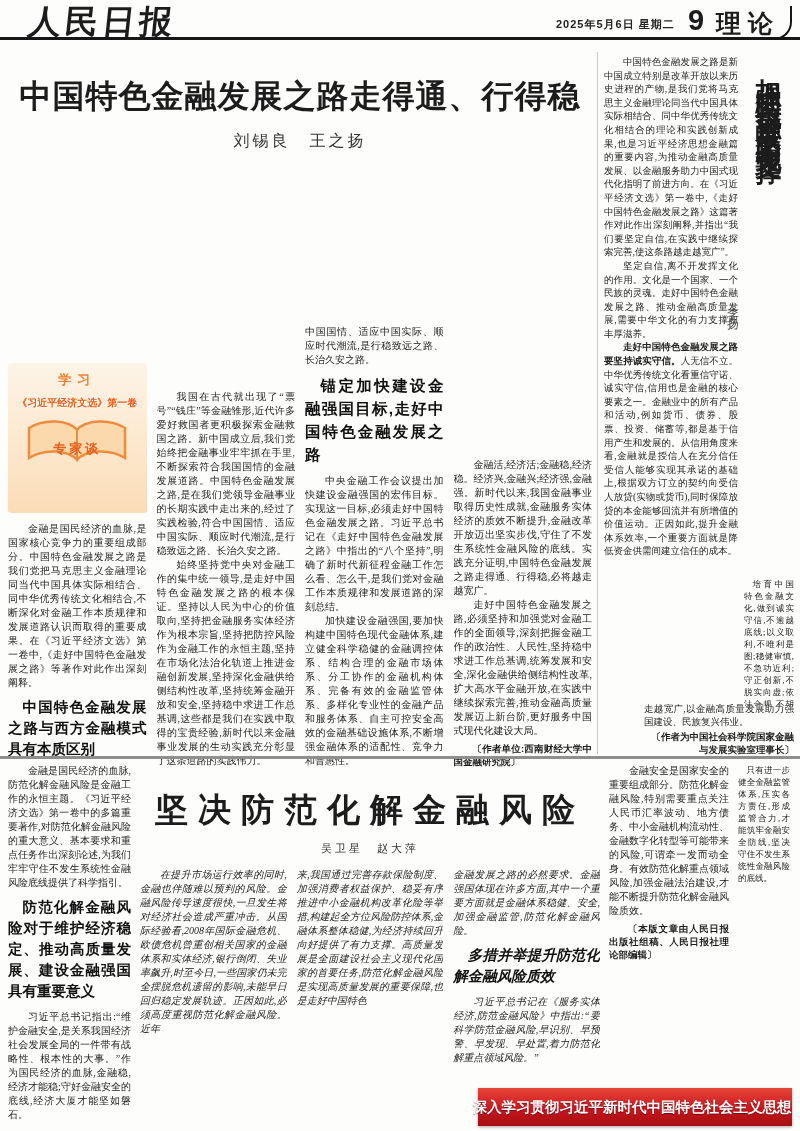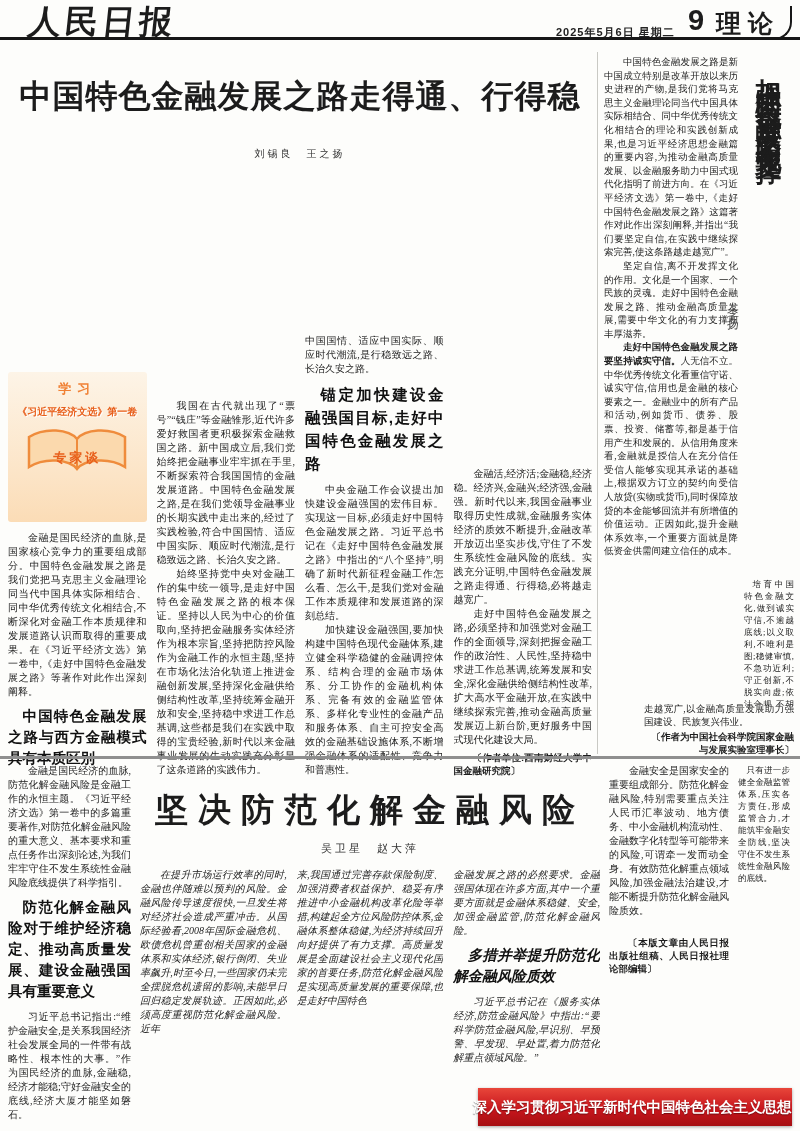--- a/index.html
+++ b/index.html
@@ -11,40 +11,40 @@
   }
   
   #header { position:absolute; top:0; left:0; width:800px; height:40px;
             border-bottom:3px solid #171717; }
   #masthead { position:absolute; left:28px; top:0px; font-size:33px; font-weight:bold;
               font-family:"Liberation Serif","DejaVu Serif",serif;
               transform:skewX(-6deg); letter-spacing:4px; }
   #hdr-curve { position:absolute; left:528px; top:6px; width:264px; height:34px;
                border-right:2px solid #171717; border-bottom:2px solid #171717;
                border-bottom-right-radius:18px; }
-  #hdr-date { position:absolute; left:556px; top:25px; font-size:11px; letter-spacing:1px;
+  #hdr-date { position:absolute; left:556px; top:17px; font-size:11px; letter-spacing:1px;
               font-family:"Liberation Sans","DejaVu Sans",sans-serif; font-weight:bold; color:#222; }
   #hdr-num  { position:absolute; left:688px; top:4px; font-size:29px; font-weight:bold;
               font-family:"Liberation Sans","DejaVu Sans",sans-serif; }
   #hdr-sec  { position:absolute; left:716px; top:7px; font-size:25px; font-weight:bold;
               letter-spacing:7px; font-family:"Liberation Sans","DejaVu Sans",sans-serif; }
   
   p.body { font-size:10px; line-height:14px; text-align:justify; text-indent:2em; color:#222; }
   p.body + p.body { margin-top:0; }
   h3.colhead { font-family:"Liberation Sans","DejaVu Sans",sans-serif; font-weight:bold;
                font-size:14.5px; line-height:21px; margin:7px 0 8px 0; text-align:justify;
                text-indent:1em; color:#111; }
   .attr { font-family:"Liberation Sans","DejaVu Sans",sans-serif; font-weight:bold;
           font-size:9.5px; line-height:13px; text-align:justify; text-indent:2em; margin-top:4px; }
   
   #lead { position:absolute; left:8px; top:43px; width:584px; height:714px; }
   #lead-headline { margin-top:32px; text-align:center; font-size:32px; font-weight:bold;
                    font-family:"Liberation Sans","DejaVu Sans",sans-serif; letter-spacing:1px;
                    white-space:nowrap; }
-  #lead-byline { margin-top:28px; text-align:center; font-size:10px; letter-spacing:3px; color:#333; }
+  #lead-byline { margin-top:12px; text-align:center; font-size:16px; letter-spacing:3px; color:#333; }
   #lead-cols { display:flex; gap:10px; margin-top:14px; height:602px; overflow:hidden;align-items:flex-end; }
   .lcol { flex:1 1 0; overflow:hidden; }
   
   #studybox { width:100%; height:150px; margin-bottom:9px; padding:8px 6px 4px 6px;
               background:linear-gradient(180deg,#fdf4e7 0%,#fce4c6 70%,#fbdcb6 100%);
               border-radius:3px; text-align:center;
               font-family:"Liberation Sans","DejaVu Sans",sans-serif; }
   #studybox .s-top { display:block; color:#f08135; font-size:13px; font-weight:bold; letter-spacing:6px; }
   #studybox .s-title { display:block; margin-top:4px; color:#e8601c; font-size:10px; font-weight:bold;
                        line-height:19px; text-shadow:1px 1px 0 #fff; }
@@ -75,21 +75,21 @@
   #b-center { width:460px; flex:none; }
   #b-headline { margin-top:24px; text-align:center; font-size:33px; font-weight:bold;
                 letter-spacing:10px; white-space:nowrap;
                 font-family:"Liberation Sans","DejaVu Sans",sans-serif; }
   #b-byline { margin-top:8px; text-align:center; font-size:11px; letter-spacing:3px; color:#333; }
   #b-center-cols { display:flex; gap:10px; margin-top:12px; height:262px; overflow:hidden; }
   .bcol { flex:1 1 0; overflow:hidden;font-style:italic; }
   #b-col5 { width:120px; flex:none; overflow:hidden; }
   #b-col6 { width:52px; flex:none; overflow:hidden; }
   #b-col6 p.body { font-size:8.5px; line-height:12px; text-indent:1em; }
-  #b-note { margin-top:18px; }
+  #b-note { margin-top:4px; }
   
   #banner { position:absolute; left:478px; top:1088px; width:314px; height:38px;
             background:linear-gradient(180deg,#e8463a 0%,#c8161d 55%,#a60f12 100%);
             border-radius:0; display:flex; align-items:center; justify-content:center;
             gap:6px; box-shadow:0 1px 3px rgba(0,0,0,.35); }
   #banner-text { color:#fff; font-size:14.5px; font-weight:bold; letter-spacing:0px;
                  font-family:"Liberation Sans","DejaVu Sans",sans-serif; white-space:nowrap;
                  text-shadow:0 1px 1px rgba(0,0,0,.4); }
 </style>
 </head>

